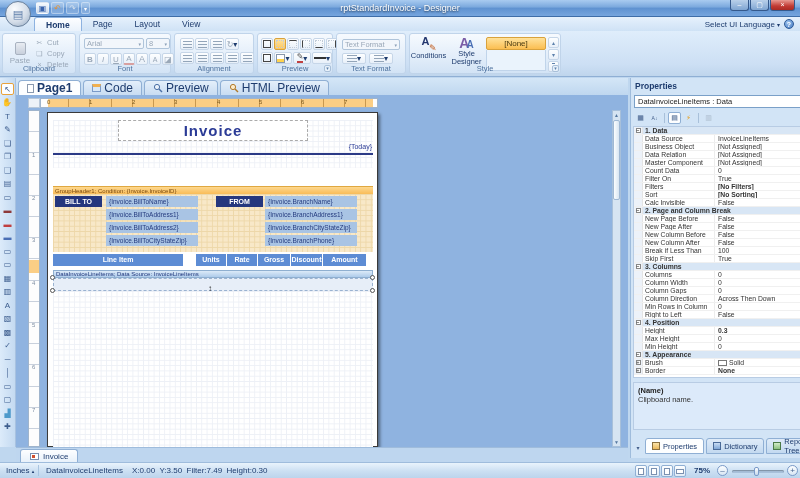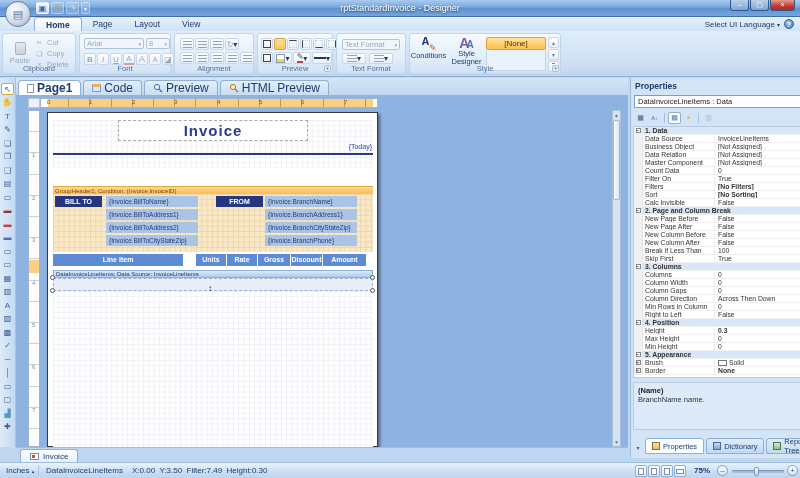--- a/index.html
+++ b/index.html
@@ -983,21 +983,21 @@
         </div>
       </div>
     <div class="gscroll">
       <div class="arr" style="top:0;">▲</div>
       <div class="thumb"></div>
       <div class="arr" style="bottom:0;">▼</div>
     </div>
 
     <div class="pinfo">
       <b>(Name)</b>
-      <span>BranchName name.</span>
+      <span>Clipboard name.</span>
     </div>
 
     <div class="ptabs">
       <div class="povf">▾</div>
       <span style="display:flex;gap:2px;align-items:flex-end;">
 
           <div class="ptab active">
             <i class="ptic"></i>
 
             <span>Properties</span>

